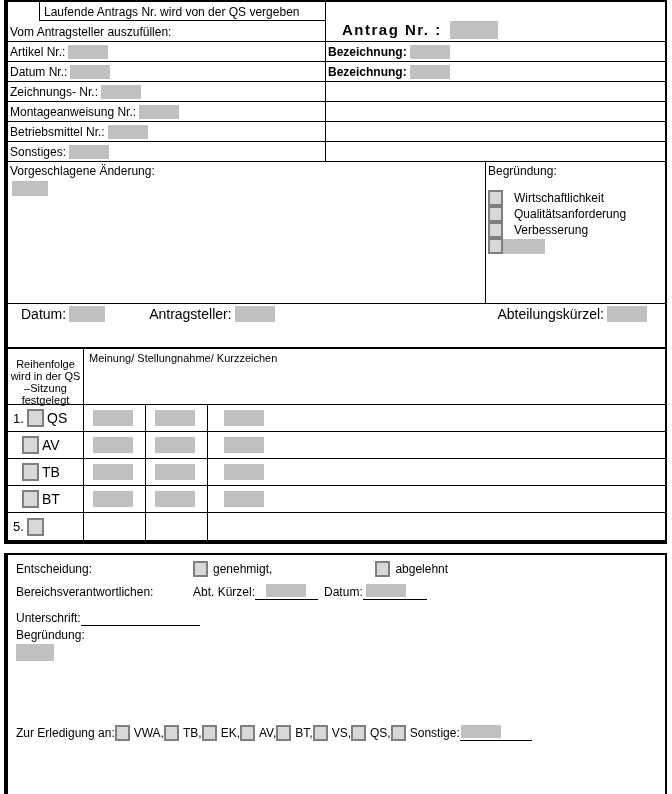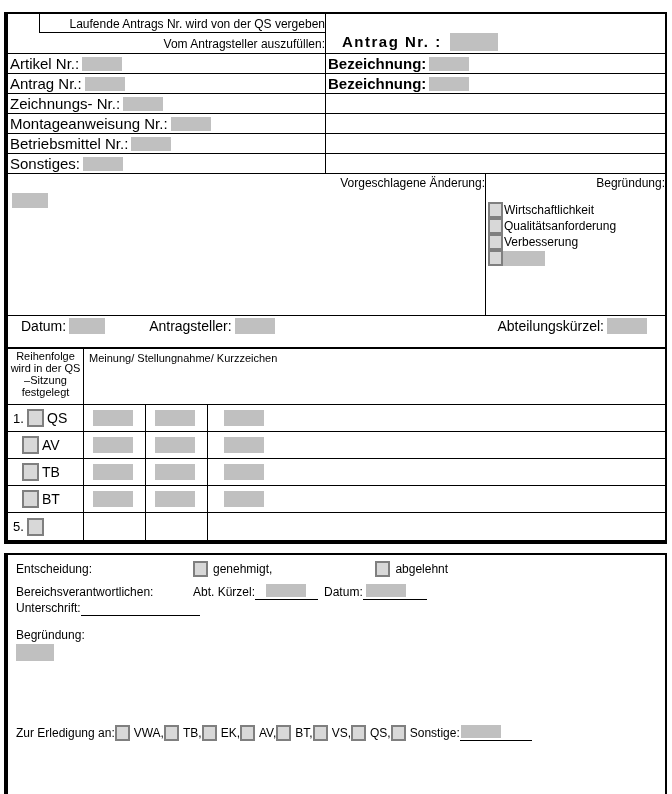--- a/index.html
+++ b/index.html
@@ -6,82 +6,82 @@
   body {
     width:672px; height:794px; background:#ffffff; position:relative;
     font-family:"Liberation Sans", sans-serif; color:#000;
     -webkit-font-smoothing:antialiased;
   }
   .formbox {
     position:absolute; left:4px; width:663px; box-sizing:border-box;
     border:2px solid #000; border-left-width:4px; border-bottom-width:4px;
     background:#fff;
   }
-  #box1 { top:12px;  height:398px;text-align:right; }
+  #box1 { top:0;  height:398px; }
   #box2 { top:347px; height:197px; }
   #box3 { top:553px; height:258px; }
 
   
   .ph { display:inline-block; background:#c0c0c0; width:40px; height:14px; margin-left:3px; flex:none; }
   .cb { display:inline-block; width:11px; height:12px; border:2px solid #7f7f7f; background:#d8d8d8; flex:none; }
   .cb.big { width:13px; height:14px; }
   .underline { display:inline-block; border-bottom:1px solid #000; height:15px; vertical-align:bottom; }
 
   
   .hdr { display:flex; height:40px; box-sizing:border-box; border-bottom:1px solid #000; }
   .hdr-left { width:318px; box-sizing:border-box; border-right:1px solid #000; font-size:12px; }
   .rowA { height:19px; margin-left:31px; box-sizing:border-box; border-left:1px solid #000; border-bottom:1px solid #000; padding:3px 0 0 4px; white-space:nowrap; }
   .rowB { height:20px; box-sizing:border-box; padding:4px 0 0 2px; white-space:nowrap; }
   .hdr-right { flex:1; display:flex; align-items:center; padding-left:16px;margin-top:16px; }
   .antrag-lbl { font-weight:bold; font-size:15px; letter-spacing:1.5px; }
   .antrag-ph { width:48px; height:18px; margin-left:8px; }
 
-  .frow { display:flex; height:20px; box-sizing:border-box; border-bottom:1px solid #000; font-size:15px; }
+  .frow { display:flex; height:20px; box-sizing:border-box; border-bottom:1px solid #000; font-size:12px; }
   .fl { width:318px; box-sizing:border-box; border-right:1px solid #000; display:flex; align-items:center; padding-left:2px; }
   .fr { flex:1; display:flex; align-items:center; padding-left:2px; }
   .bold { font-weight:bold; }
 
   .crow { display:flex; height:142px; box-sizing:border-box; border-bottom:1px solid #000; font-size:12px; }
   .cl { width:477px; box-sizing:border-box; padding:2px 0 0 2px; }
   .cl .ph { display:block; margin:3px 0 0 2px; width:36px; height:15px; }
   .cr { flex:1; box-sizing:border-box; border-left:1px solid #000; padding:2px 0 0 2px; }
   .reason-list { margin-top:12px; }
   .reason-item { display:flex; align-items:center; height:16px; }
-  .reason-item .lbl { margin-left:1px; }
+  .reason-item .lbl { margin-left:11px; }
   .reason-item .ph { width:42px; height:15px; margin-left:0; }
 
   .drow { display:flex; align-items:center; height:19px; font-size:14px; padding-left:13px; }
   .drow .ph { height:16px; }
   .drow .antragsteller { margin-left:44px; }
   .drow .abk { margin-left:auto; }
   .drow .abk-ph { margin-right:18px; }
 
   
   .trow { display:flex; box-sizing:border-box; border-bottom:1px solid #000; }
   .trow.last { border-bottom:none; }
   .thead { height:56px; font-size:11px; }
-  .hc1 { width:76px; box-sizing:border-box; border-right:1px solid #000; text-align:center; padding-top:1px; line-height:12px; }
+  .hc1 { width:76px; box-sizing:border-box; border-right:1px solid #000; text-align:center; padding-top:9px; line-height:12px; }
   .hc23 { width:125px; box-sizing:border-box; border-right:1px solid #000; text-align:center; padding-top:3px; line-height:13px; }
   .hc4 { flex:1; padding:3px 0 0 5px; }
   .drow2 { height:27px; align-items:center; }
   .c1 { width:76px; box-sizing:border-box; border-right:1px solid #000; height:100%; display:flex; align-items:center; padding-left:5px; }
   .c2,.c3 { width:62px; box-sizing:border-box; border-right:1px solid #000; height:100%; display:flex; align-items:center; }
   .c4 { flex:1; height:100%; display:flex; align-items:center; }
   .c1 .num { font-size:13px; width:14px; flex:none; }
   .c1 .noindent { width:9px; }
   .c1 .rlabel { font-size:14px; margin-left:3px; }
   .c2 .ph,.c3 .ph { width:40px; height:16px; margin-left:9px; }
   .c4 .ph { width:40px; height:16px; margin-left:16px; }
 
   
   #box3 { font-size:12px; }
   .b3row { position:absolute; left:8px; right:8px; display:flex; align-items:center; }
   .r-entsch { top:6px; }
   .r-verant { top:29px; }
-  .r-unter  { top:45px; }
+  .r-unter  { top:55px; }
   .r-begr   { top:73px; }
   .r-begrph { top:89px; }
   .r-disp   { top:170px; }
   .w177 { display:inline-block; width:177px; flex:none; }
   .chk-item { display:flex; align-items:center; }
   .chk-item .lbl { margin-left:5px; }
   .gap105 { margin-left:103px; }
   .ul-abt { width:63px; } .ul-abt .ph { width:40px; height:13px; margin-left:11px; }
   .ul-dat { width:64px; } .ul-dat .ph { width:40px; height:13px; margin-left:3px; }
   .ul-unt { width:119px; }
@@ -110,21 +110,21 @@
         <span>Artikel Nr.:</span>
         <span class="ph"></span>
       </div>
     <div class="fr">
         <span class="bold">Bezeichnung:</span>
         <span class="ph"></span>
       </div>
   </div>
   <div class="frow">
     <div class="fl">
-        <span>Antrag Nr.:</span>
+        <span>Datum Nr.:</span>
         <span class="ph"></span>
       </div>
     <div class="fr">
         <span class="bold">Bezeichnung:</span>
         <span class="ph"></span>
       </div>
   </div>
   <div class="frow">
     <div class="fl">
         <span>Zeichnungs- Nr.:</span>

